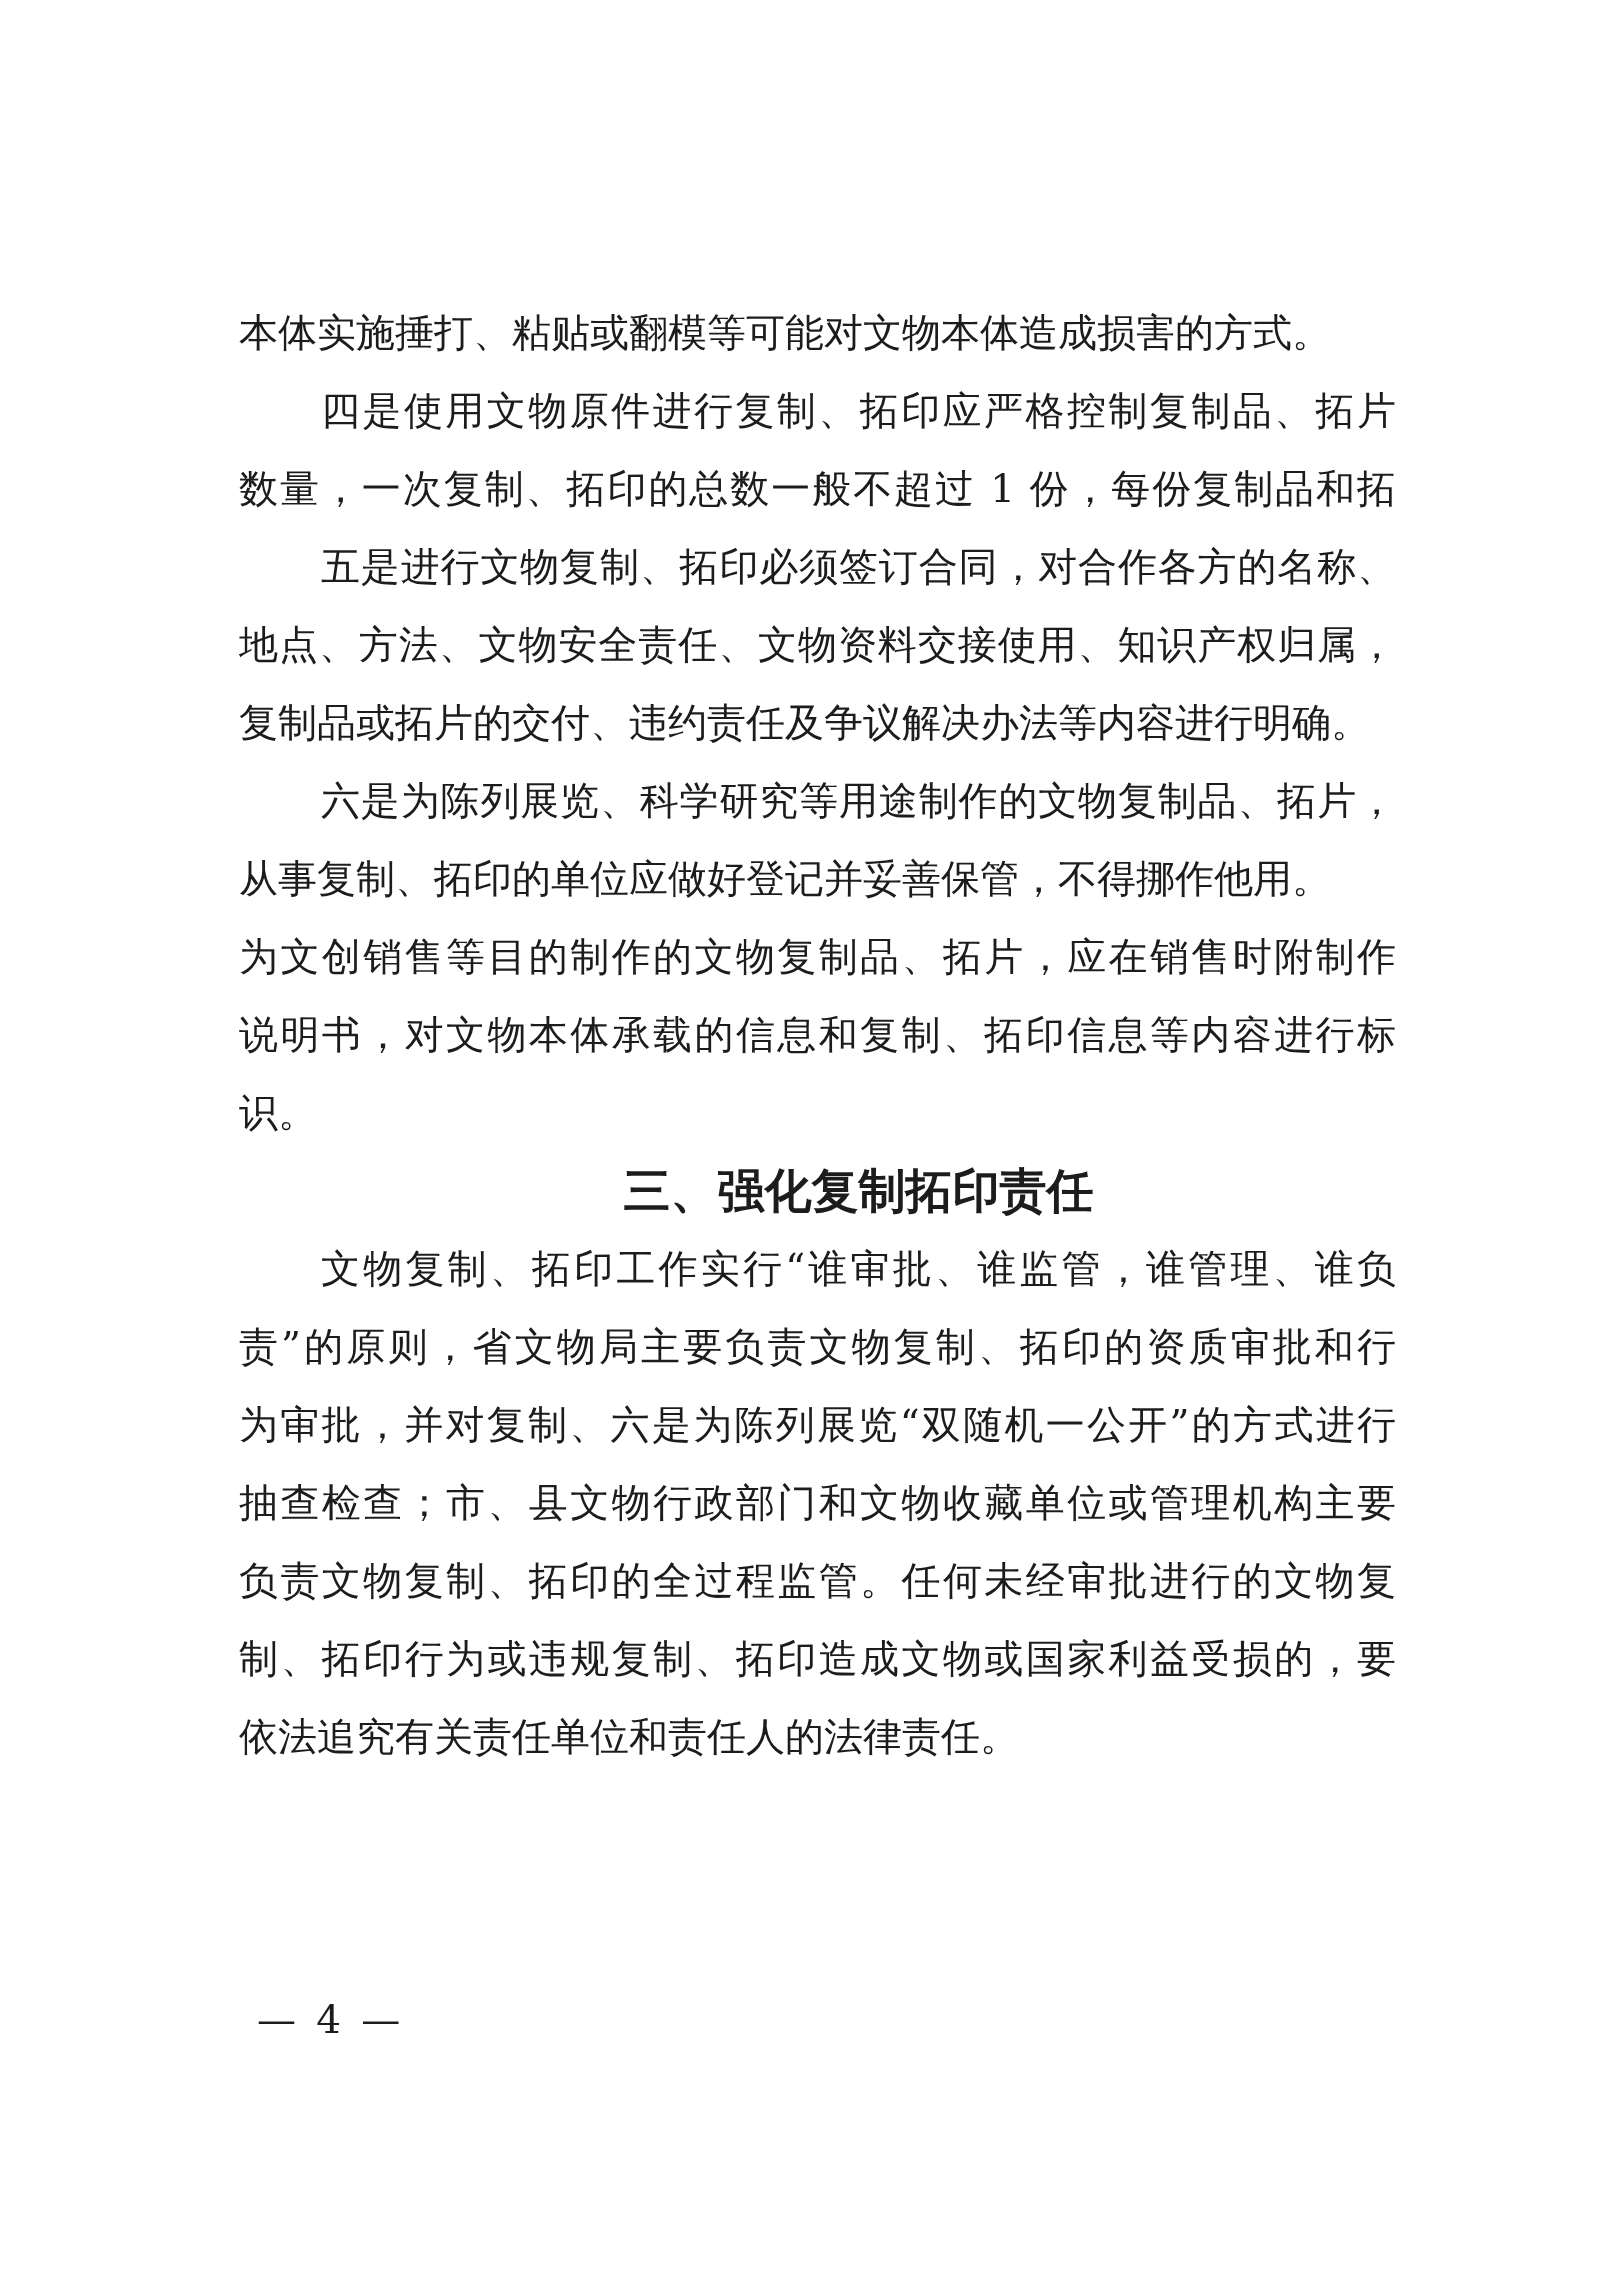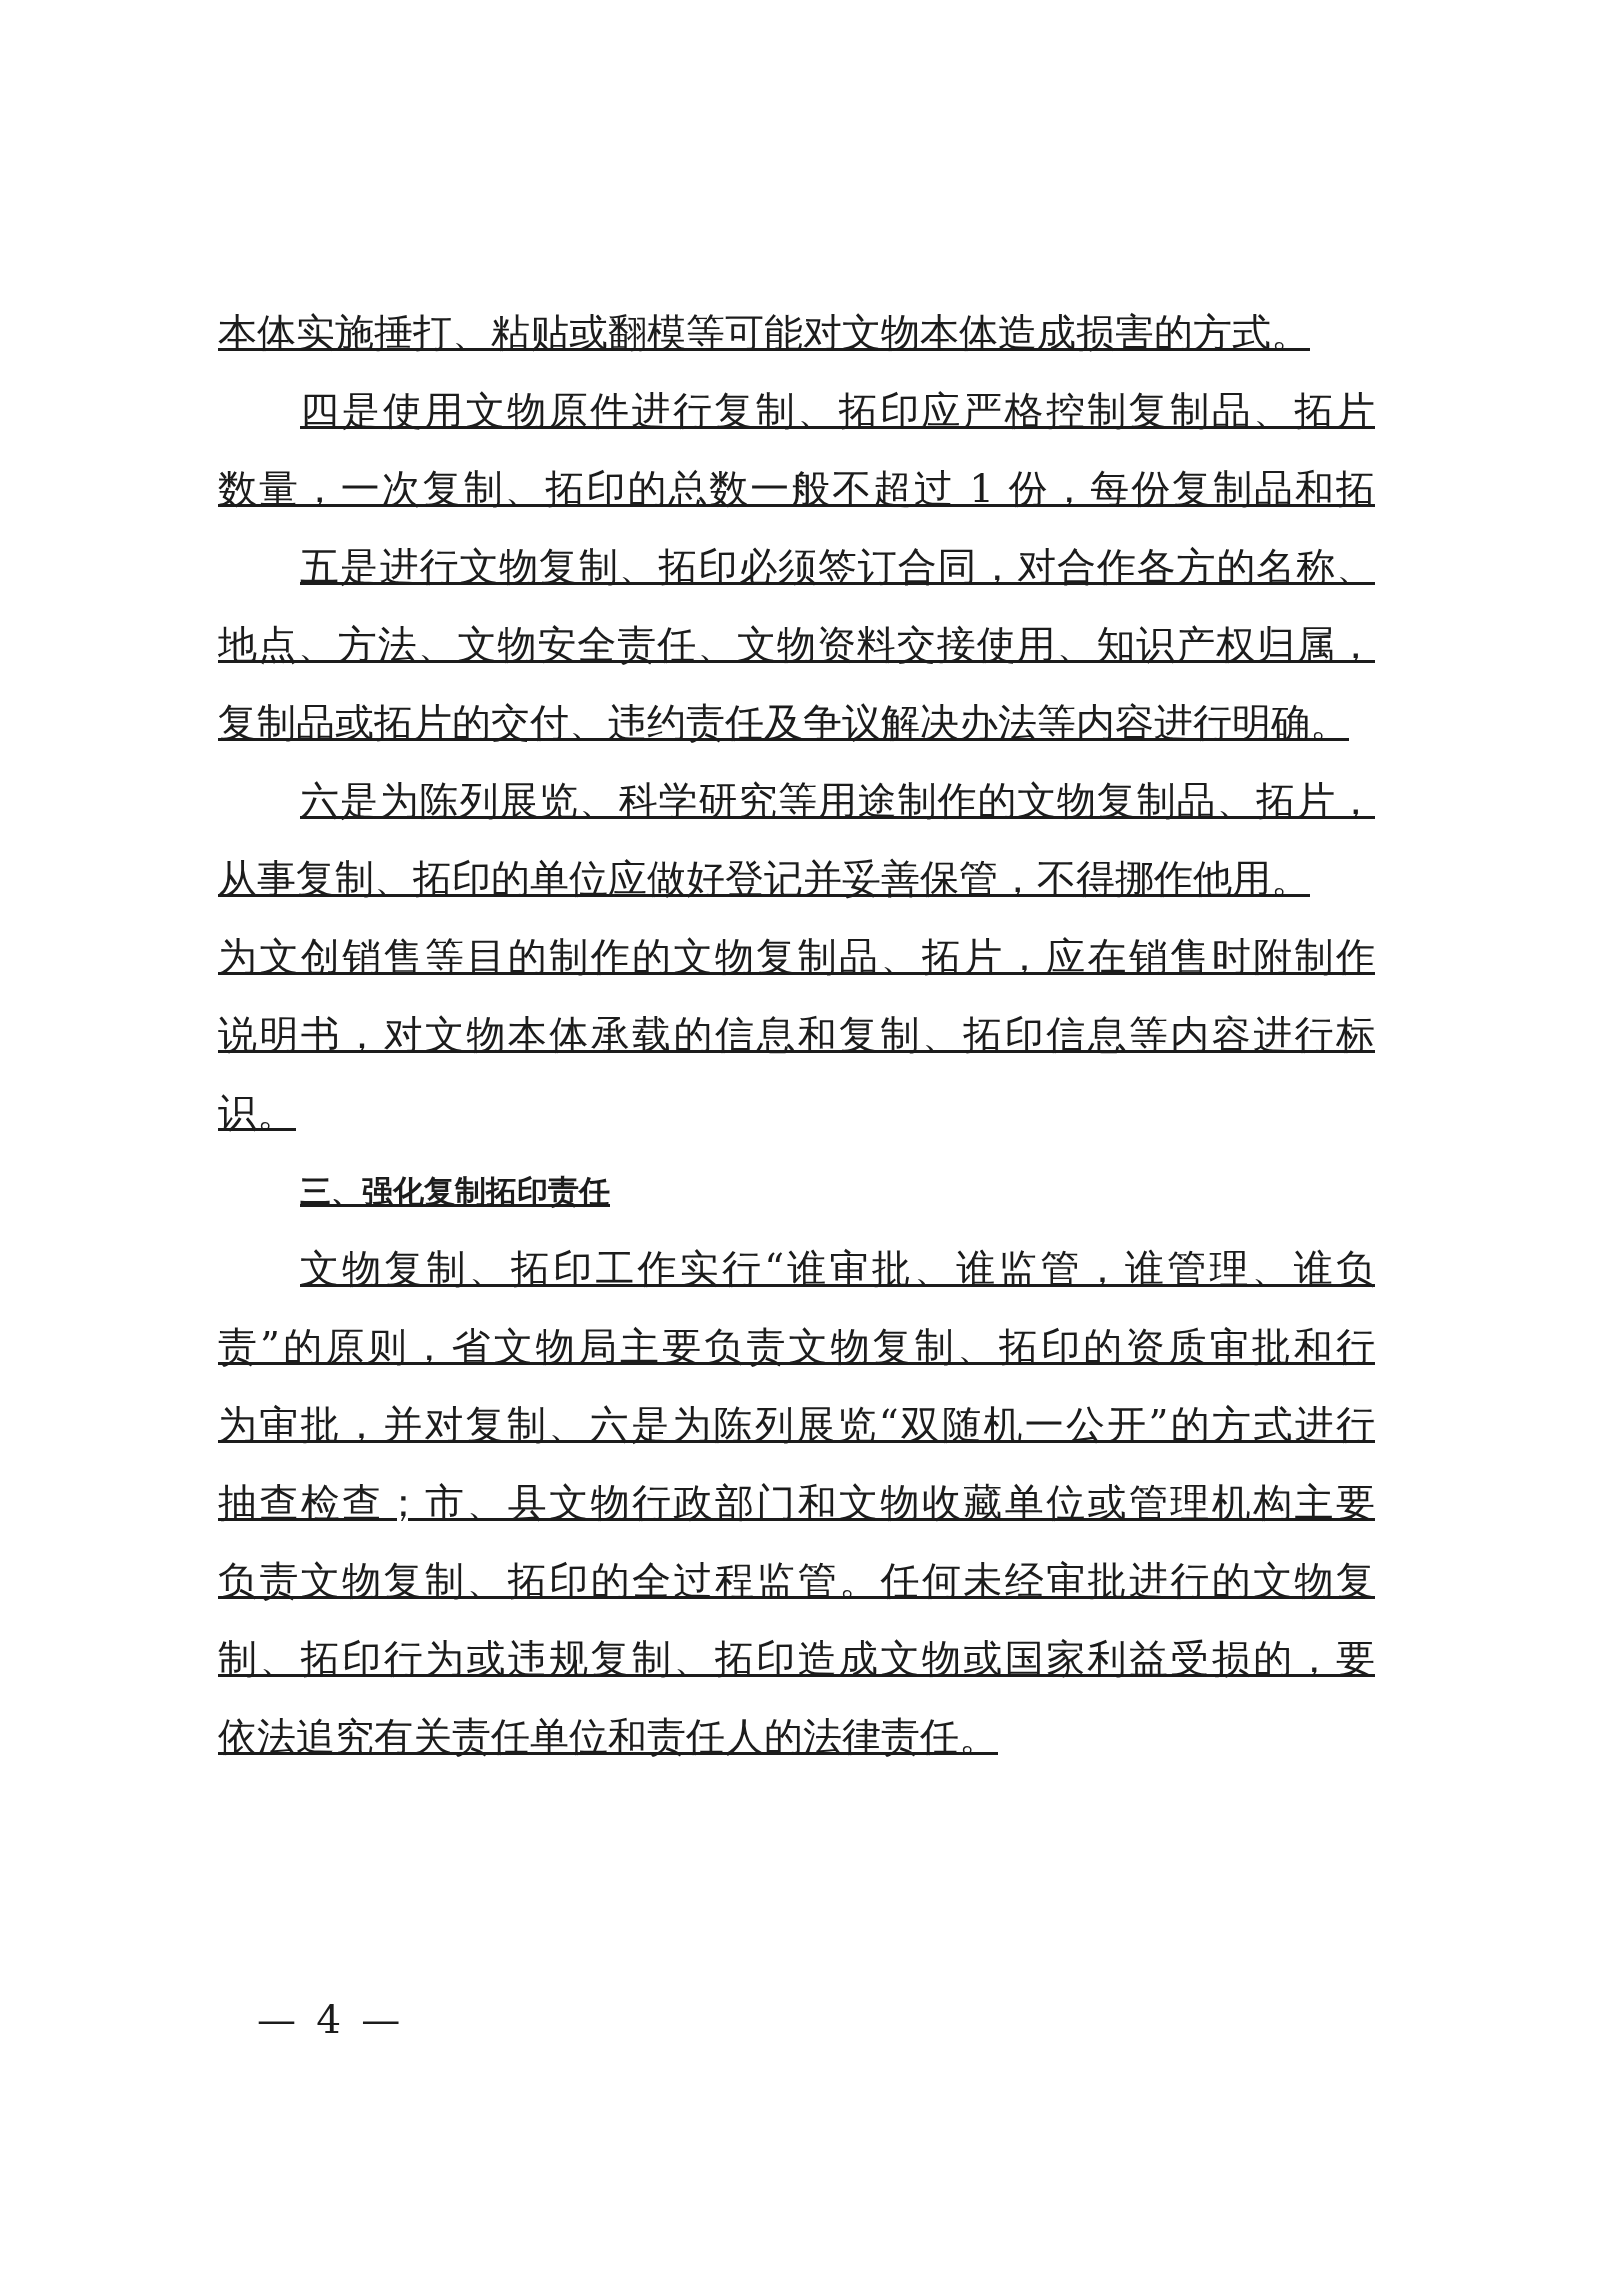--- a/index.html
+++ b/index.html
@@ -11,45 +11,45 @@
     position: relative;
     width: 1620px;
     height: 2293px;
     background: #ffffff;
     overflow: hidden;
     font-family: "DejaVu Serif", "Liberation Serif", serif;
     color: #1c1c1c;
   }
   .text-block {
     position: absolute;
-    left: 218px;
+    left: 239px;
     top: 294px;
     width: 1157px;
     font-size: 39px;
-    text-decoration: underline;
   }
   .line {
     height: 78px;
     line-height: 78px;
     white-space: nowrap;
     text-align: left;
   }
   .line.justify {
     white-space: normal;
     text-align: justify;
     text-align-last: justify;
     text-justify: inter-character;
   }
   .line.indent {
     text-indent: 82px;
   }
   .line.heading {
     font-family: "DejaVu Sans", "Liberation Sans", sans-serif;
     font-weight: bold;
-    font-size: 31px;
+    font-size: 47px;
+    text-align: center;
   }
   .footer {
     position: absolute;
     left: 257px;
     top: 1981px;
     height: 78px;
     line-height: 78px;
     font-size: 39px;
     letter-spacing: 3.9px;
   }

